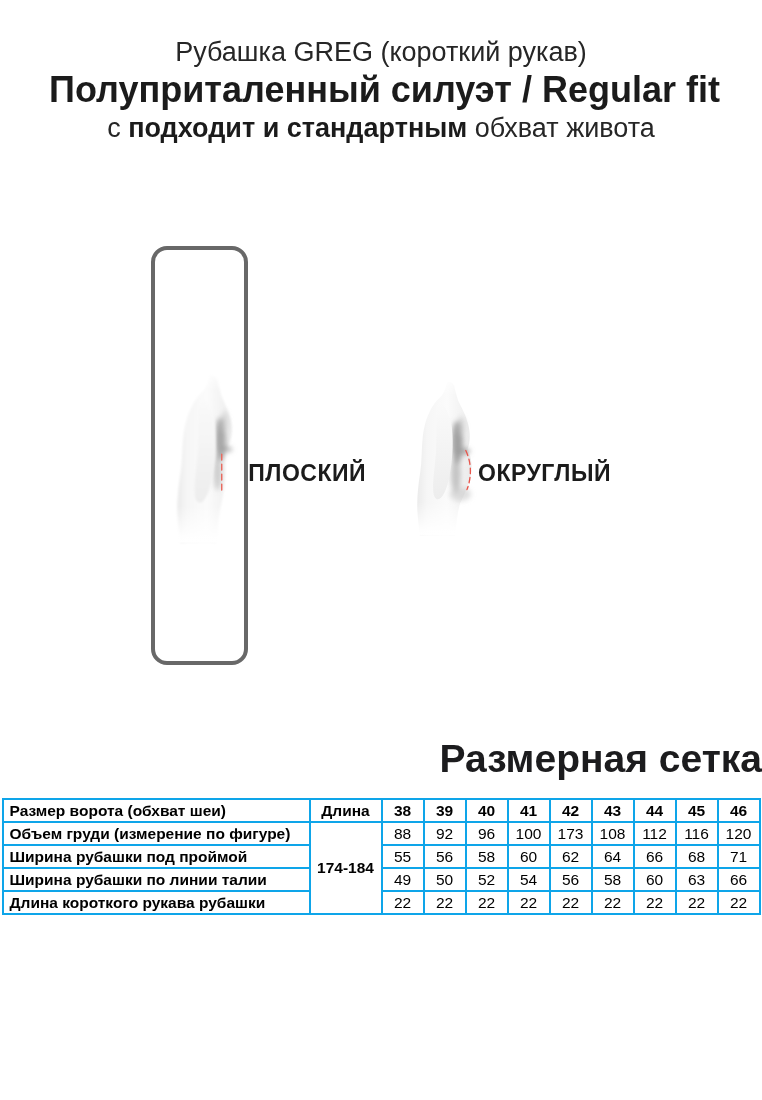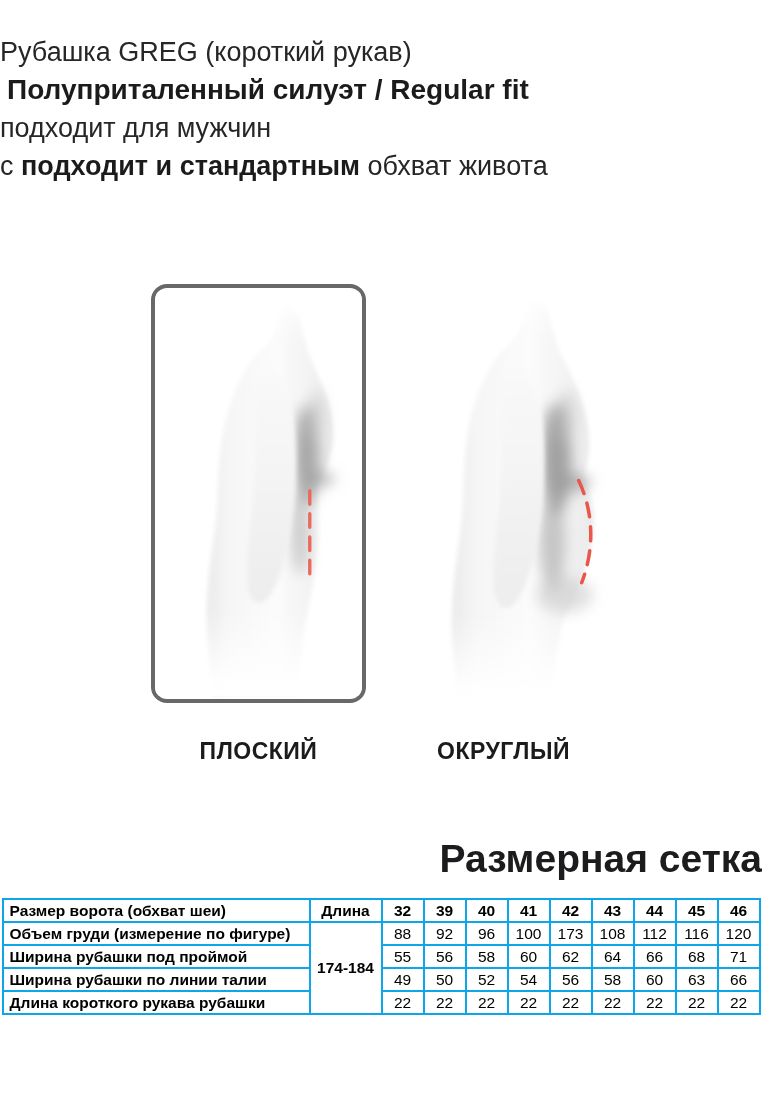--- a/index.html
+++ b/index.html
@@ -3,27 +3,27 @@
 <meta charset="utf-8">
 <style>
   html,body{margin:0;padding:0;}
   body{
     width:762px;height:1100px;background:#ffffff;overflow:hidden;
     font-family:"Liberation Sans",sans-serif;color:#1d1d1f;
   }
   .page{width:762px;height:1100px;position:relative;}
 
   
-  .hdr{padding-top:33px;text-align:left;line-height:38px;font-size:27px;color:#262626;}
+  .hdr{padding-top:33px;text-align:center;line-height:38px;font-size:27px;color:#262626;}
   .hdr .bold{font-weight:bold;color:#1b1b1b;}
-  .hdr .l2{font-size:28px;margin-left:7px;}
+  .hdr .l2{font-size:36px;margin-left:7px;}
 
   
   .types{display:flex;justify-content:center;gap:30px;margin-top:99px;}
-  .type-col{width:215px;display:flex;flex-direction:column;align-items:center;}
+  .type-col{width:215px;display:flex;flex-direction:row;align-items:center;}
   .fig{width:215px;height:419px;box-sizing:border-box;border-radius:16px;overflow:hidden;background:#fff;}
   .fig.framed{border:4px solid #686868;}
   .fig svg{display:block;width:100%;height:100%;}
   .type-label{margin-top:35px;font-size:23px;font-weight:bold;letter-spacing:.5px;color:#1b1b1b;white-space:nowrap;}
 
   
   .grid-title{margin:72px 0 0;text-align:right;font-size:39px;font-weight:bold;color:#1c1c1e;}
   table.size{border-collapse:collapse;margin:17px auto 0;}
   table.size td{border:2px solid #0ea5e9;height:21px;font-size:15.5px;color:#000;vertical-align:middle;}
   td.lbl{width:295px;font-weight:bold;text-align:left;padding:0 4px 0 6px;white-space:nowrap;}
@@ -66,21 +66,20 @@
         </filter>
       <filter id="blur2" x="-60%" y="-60%" width="220%" height="220%">
           <feGaussianBlur stdDeviation="2"></feGaussianBlur>
         </filter>
     </defs>
   </svg>
 
   <div class="hdr">
     <div>Рубашка GREG (короткий рукав)</div>
     <div class="bold l2">Полуприталенный силуэт / Regular fit</div>
-    <div>подходит для мужчин</div>
     <div><span>с </span><span class="bold">подходит и стандартным</span><span> обхват живота</span></div>
   </div>
 
   <div class="types">
 
     <div class="type-col">
       <div class="fig framed">
         <svg viewBox="0 0 214 418">
           <path fill="url(#gBody)" filter="url(#blur2)" d="M148,418 C150,385 152,355 159,325 C167,289 170,252 168,215 C167,204 169,197 172,191 C183,175 188,149 181,121 C175,98 165,80 159,65 C155,51 152,40 150,28 C146,18 136,14 131,19 C127,40 119,54 107,63 C87,85 75,116 69,156 C64,190 66,222 61,252 C55,290 51,332 55,367 C57,390 59,405 60,418 Z"></path>
           <g filter="url(#blur7)">
@@ -120,21 +119,21 @@
     </div>
 
   </div>
 
   <h2 class="grid-title">Размерная сетка</h2>
   <table class="size">
       <tbody>
         <tr>
           <td class="lbl">Размер ворота (обхват шеи)</td>
           <td class="rost">Длина</td>
-          <td class="num b">32</td>
+          <td class="num b">38</td>
           <td class="num b">39</td>
           <td class="num b">40</td>
           <td class="num b">41</td>
           <td class="num b">42</td>
           <td class="num b">43</td>
           <td class="num b">44</td>
           <td class="num b">45</td>
           <td class="num b">46</td>
         </tr>
         <tr>

